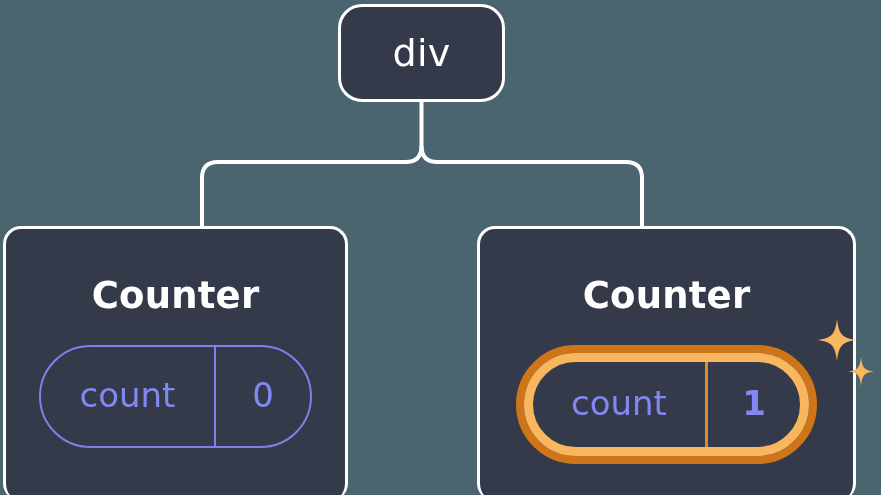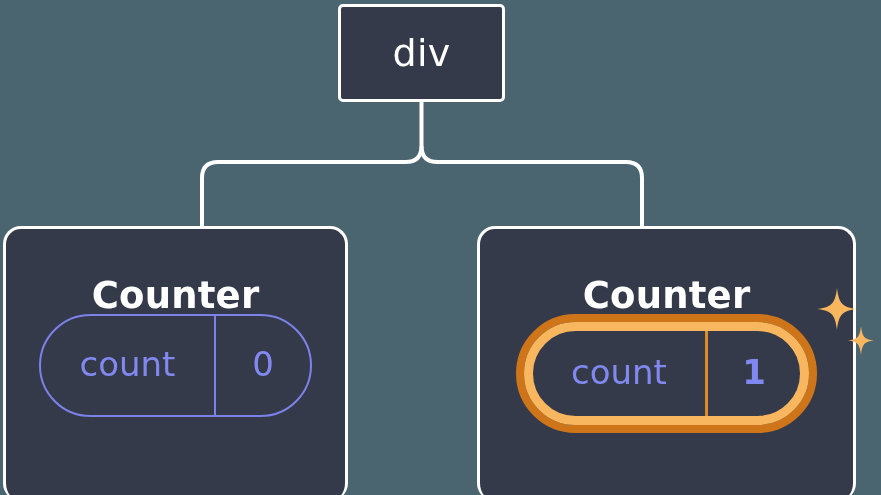--- a/index.html
+++ b/index.html
@@ -48,21 +48,21 @@
     letter-spacing: 0.2px;
     line-height: 1;
   }
 
   
   #node-div {
     left: 338px;
     top: 4px;
     width: 167px;
     height: 98px;
-    border-radius: 5px;
+    border-radius: 24px;
   }
 
   
   .card {
     position: absolute;
     box-sizing: border-box;
     background: #343a49;
     border: 3px solid #ffffff;
     border-radius: 18px;
     border-bottom: none;
@@ -87,20 +87,21 @@
     font-size: 37px;
     font-weight: 700;
     line-height: 1;
     margin-top: 48px;
     letter-spacing: 0.2px;
   }
 
   
   .pill-wrap {
     position: relative;
+    margin-top: 31px;
     display: flex;
     align-items: center;
     justify-content: center;
   }
   .pill {
     box-sizing: border-box;
     display: flex;
     align-items: stretch;
     border: 2px solid #7c82e8;
     border-radius: 999px;

